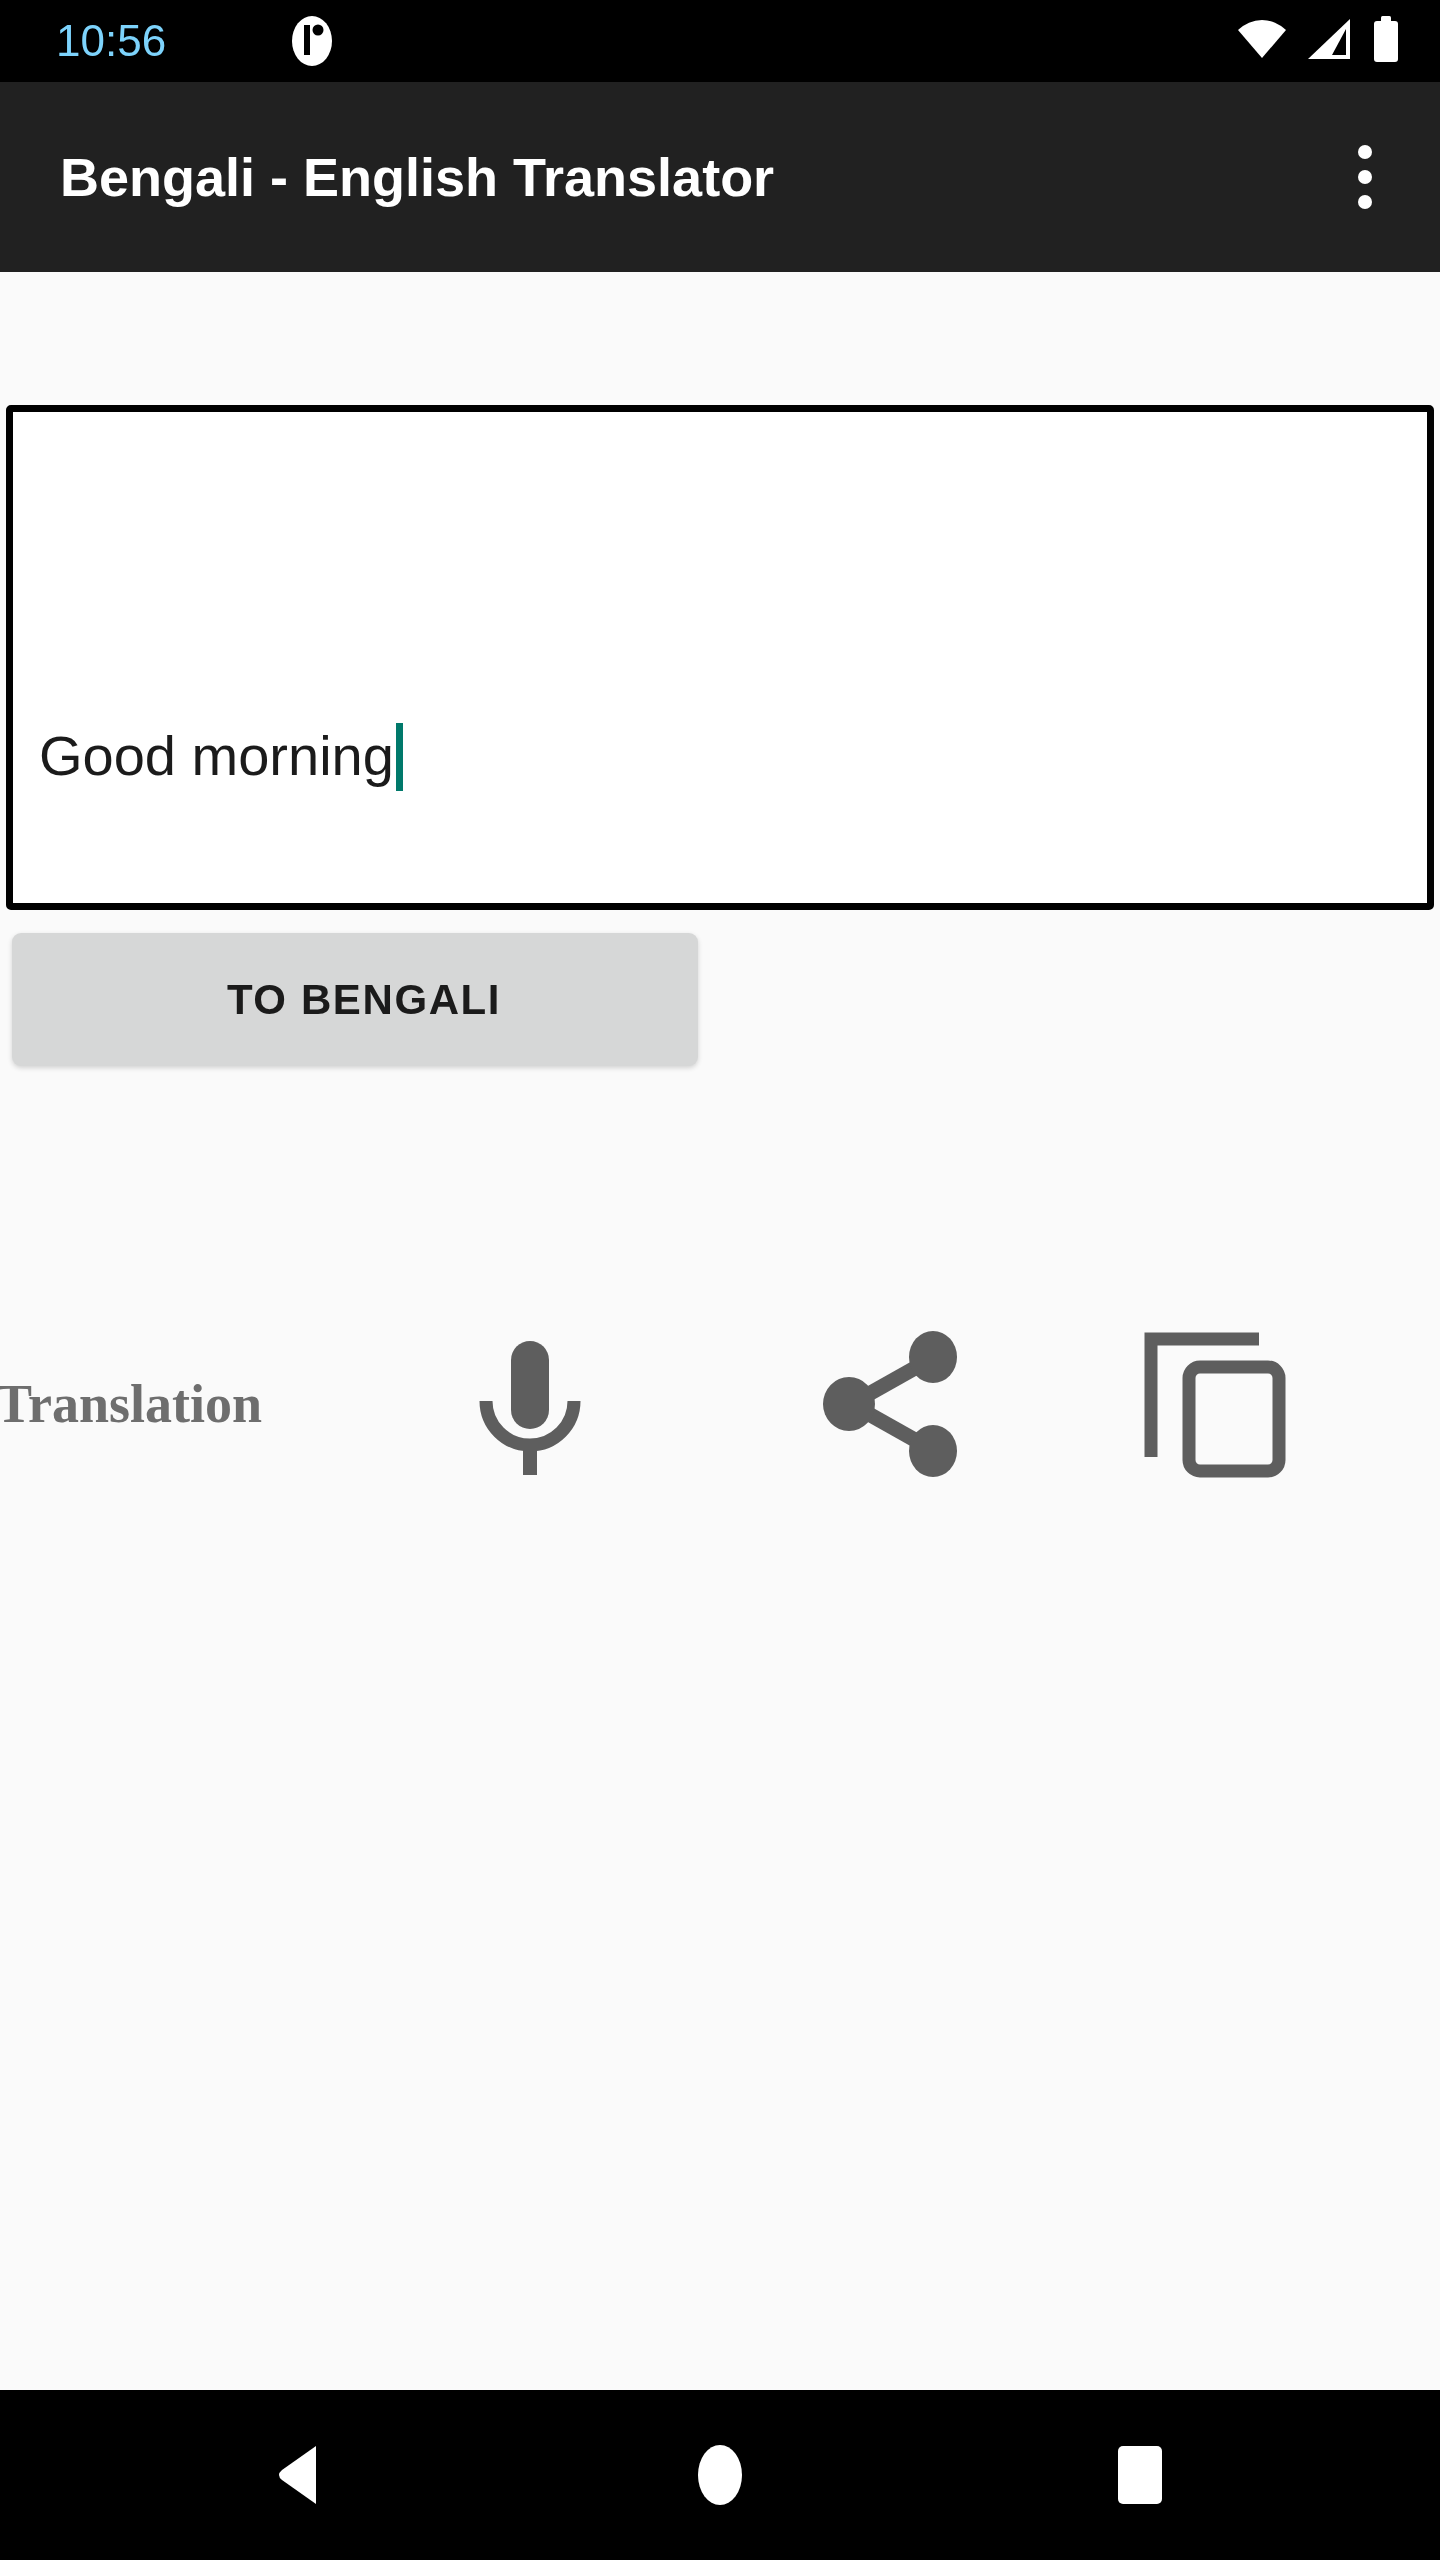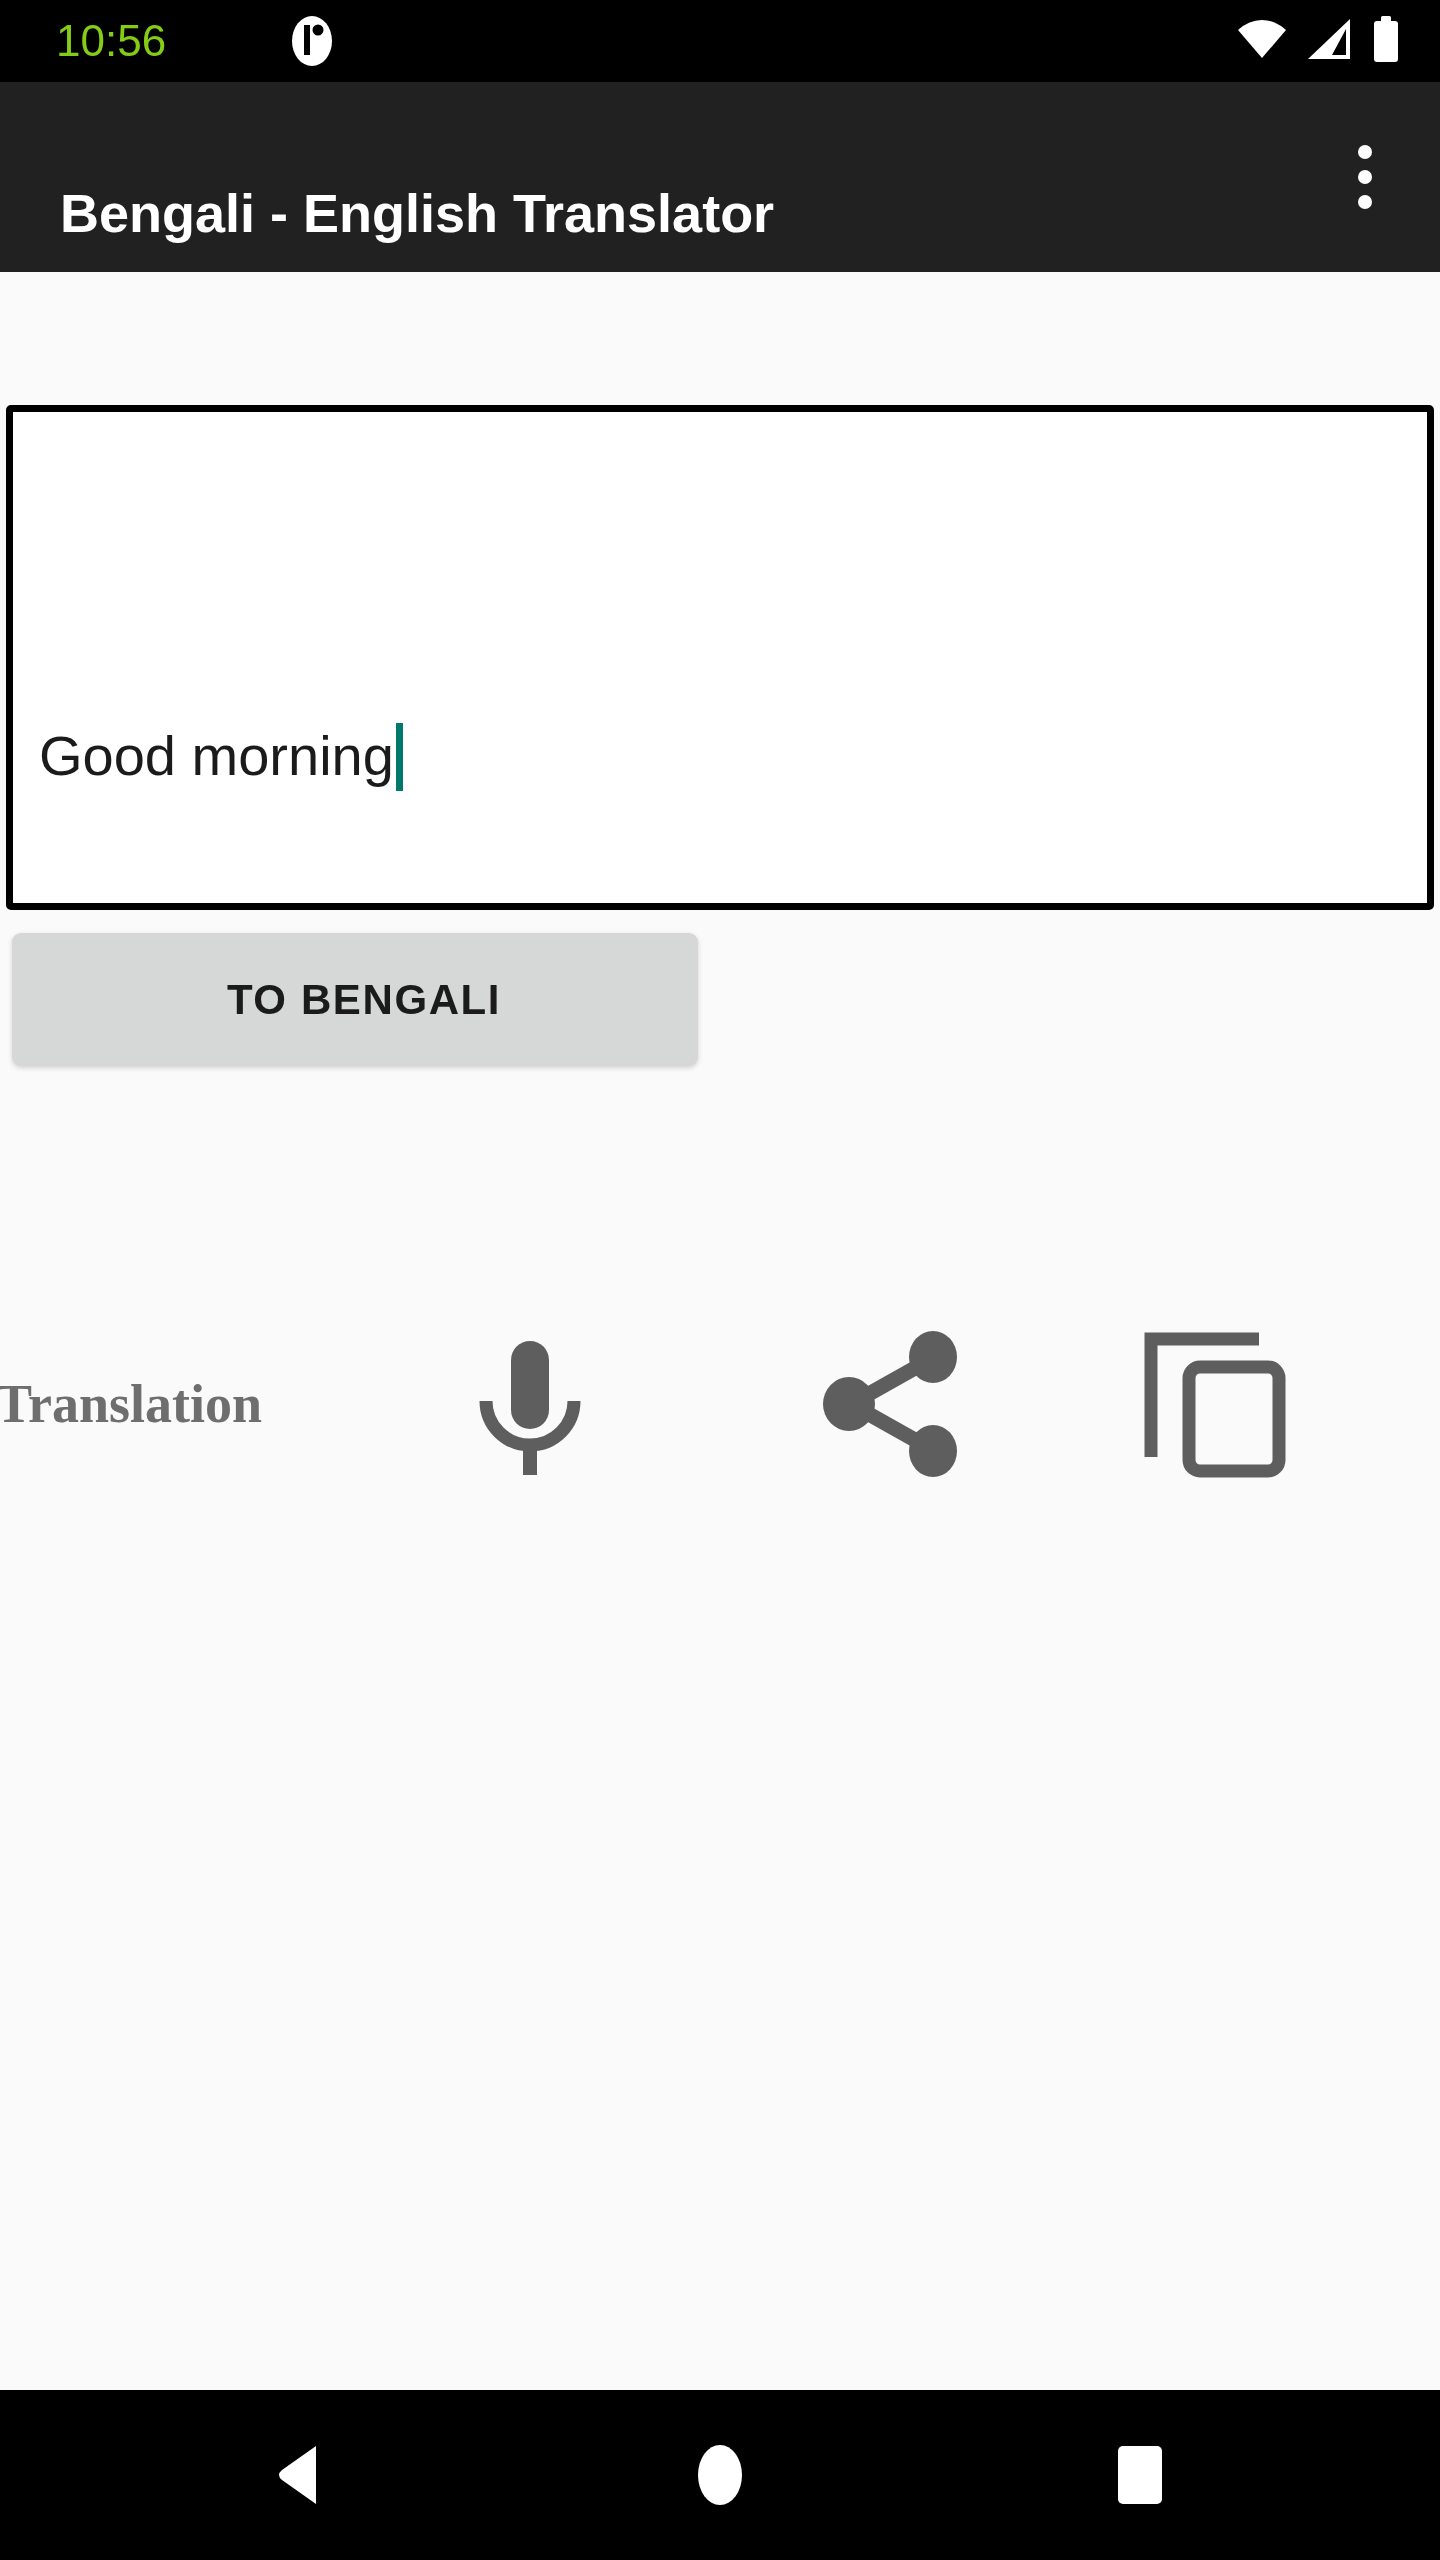--- a/index.html
+++ b/index.html
@@ -23,21 +23,21 @@
   .status-bar {
     position: absolute;
     left: 0; top: 0;
     width: 1440px; height: 82px;
     background: #000000;
   }
   .status-time {
     position: absolute;
     left: 56px; top: 50%;
     transform: translateY(-50%);
-    color: #84cc16;
+    color: #7dd3fc;
     font-size: 44px;
     letter-spacing: 0px;
     line-height: 1;
     white-space: nowrap;
   }
   .status-notif {
     position: absolute;
     left: 290px; top: 50%;
     transform: translateY(-50%);
     width: 44px; height: 52px;
@@ -61,21 +61,20 @@
   }
   .app-title {
     position: absolute;
     left: 60px; top: 50%;
     transform: translateY(-50%);
     color: #ffffff;
     font-size: 54px;
     font-weight: bold;
     white-space: nowrap;
     line-height: 1;
-    margin-top: 36px;
   }
   .overflow-btn {
     position: absolute;
     right: 20px; top: 50%;
     transform: translateY(-50%);
     width: 110px; height: 110px;
     display: flex;
     flex-direction: column;
     align-items: center;
     justify-content: center;

